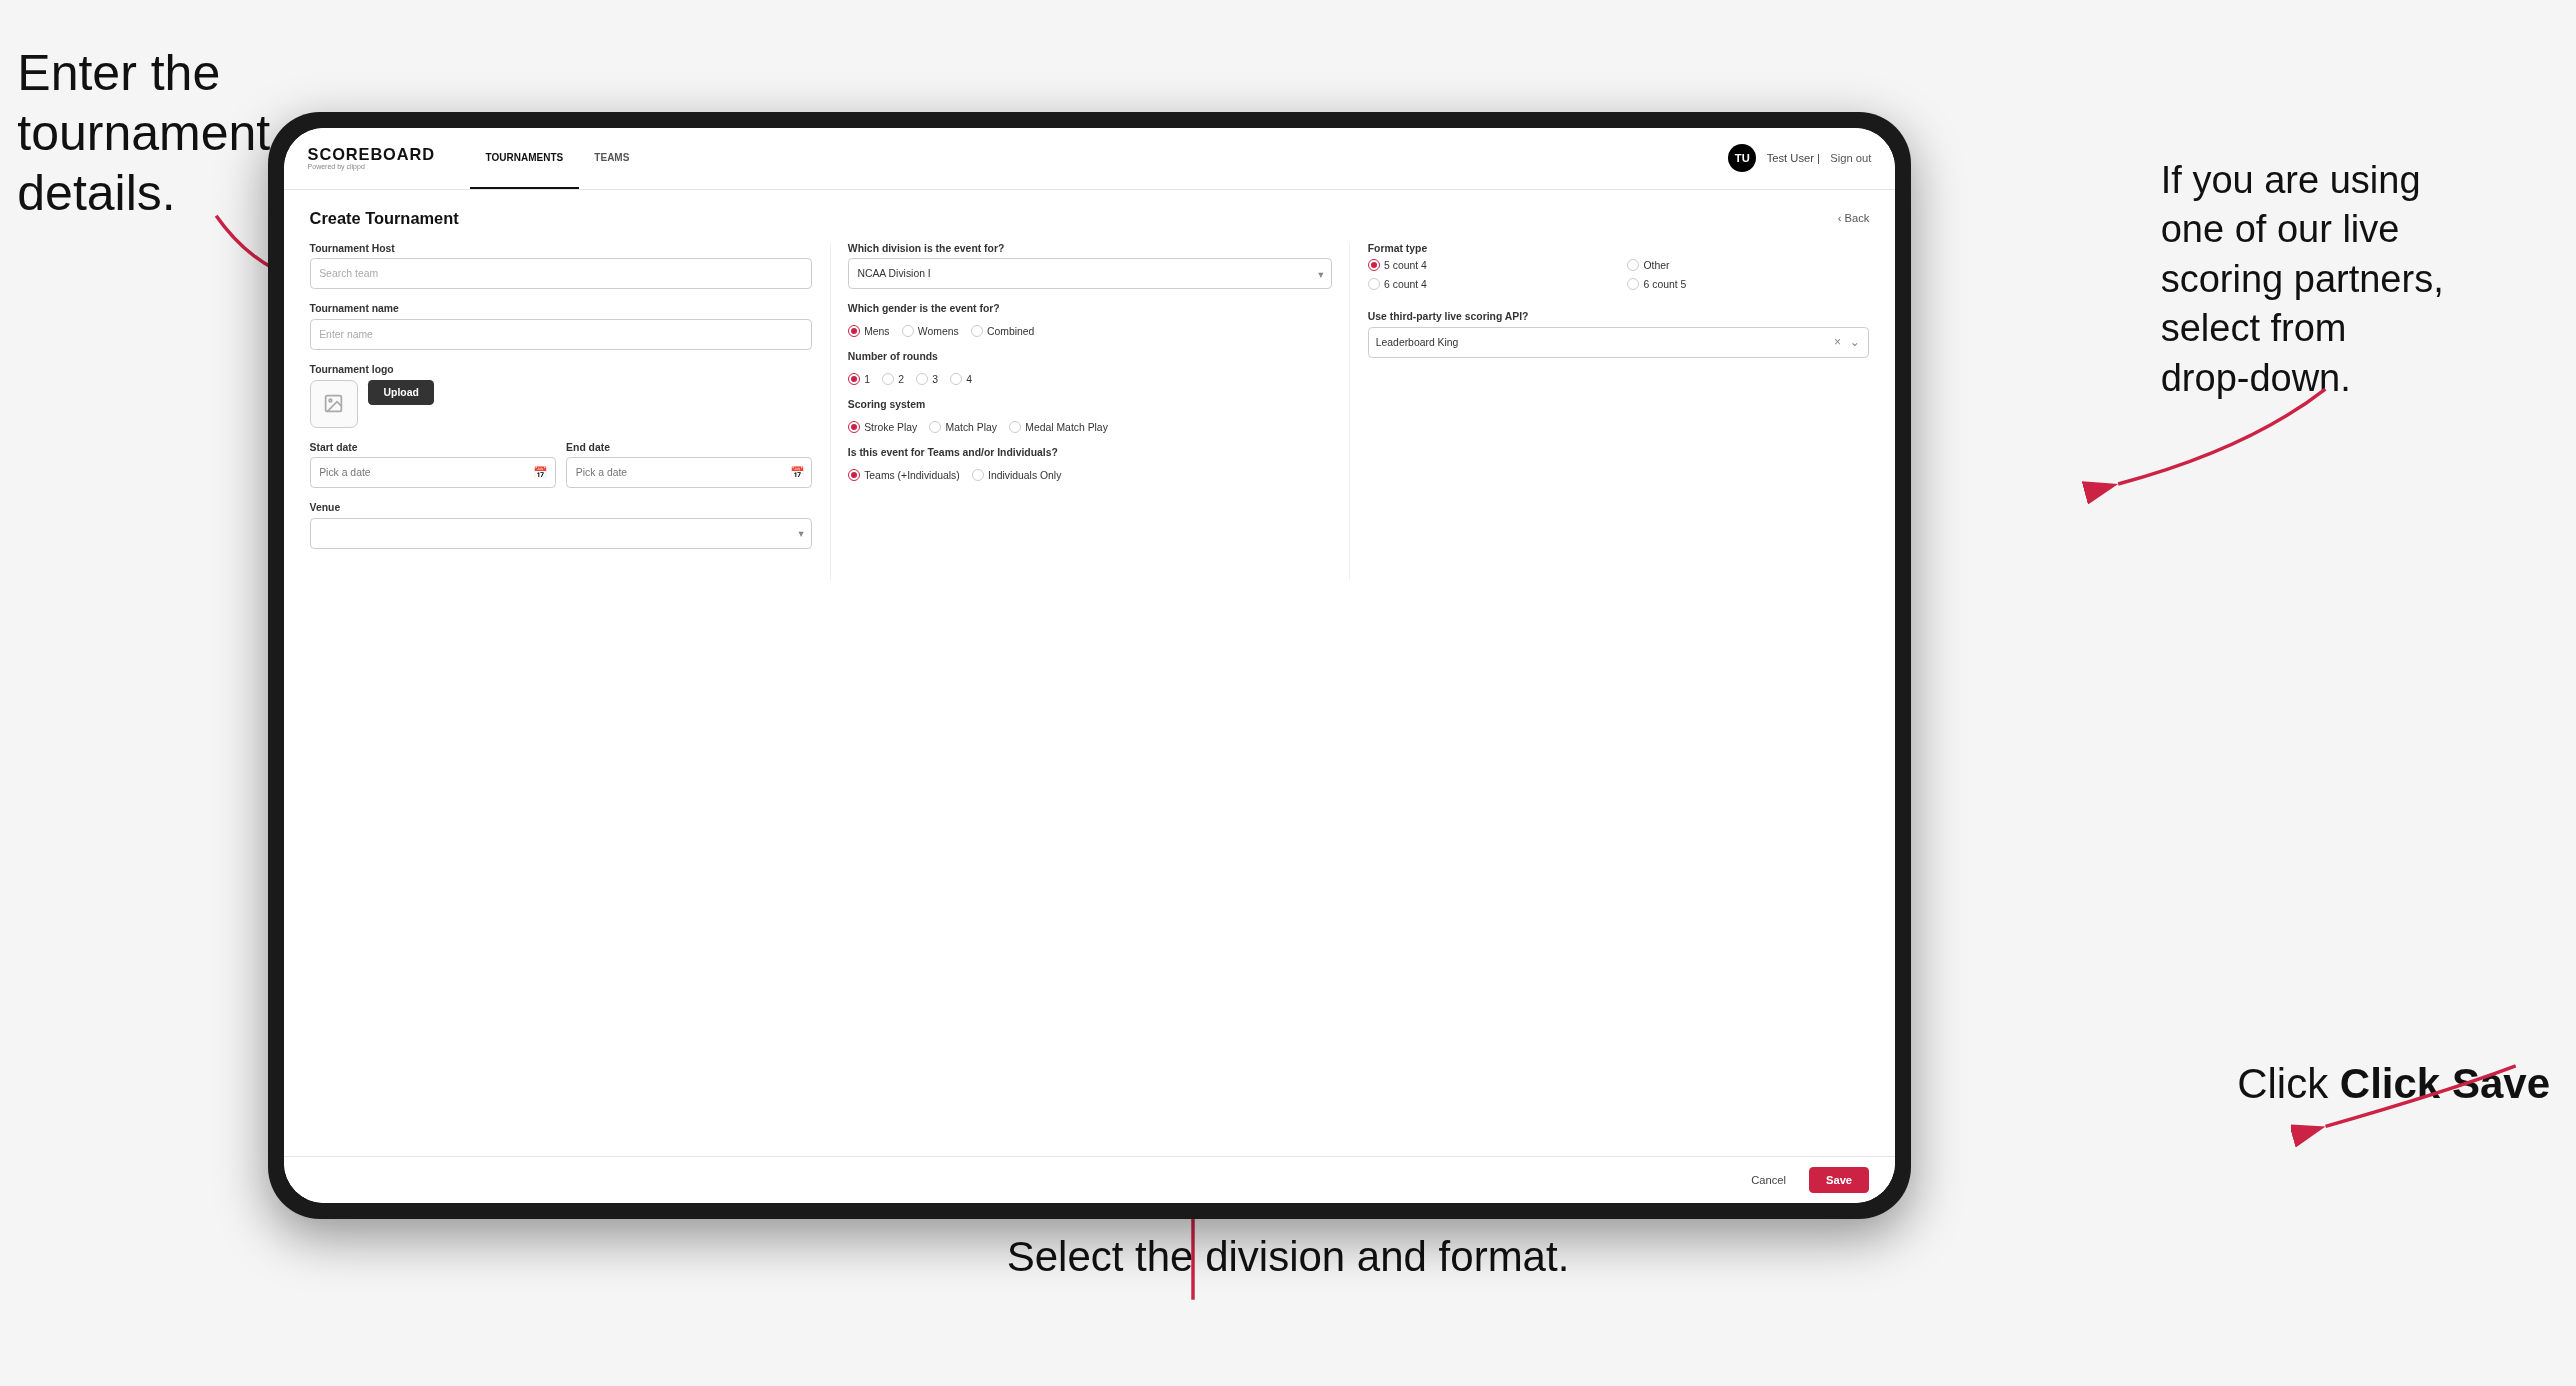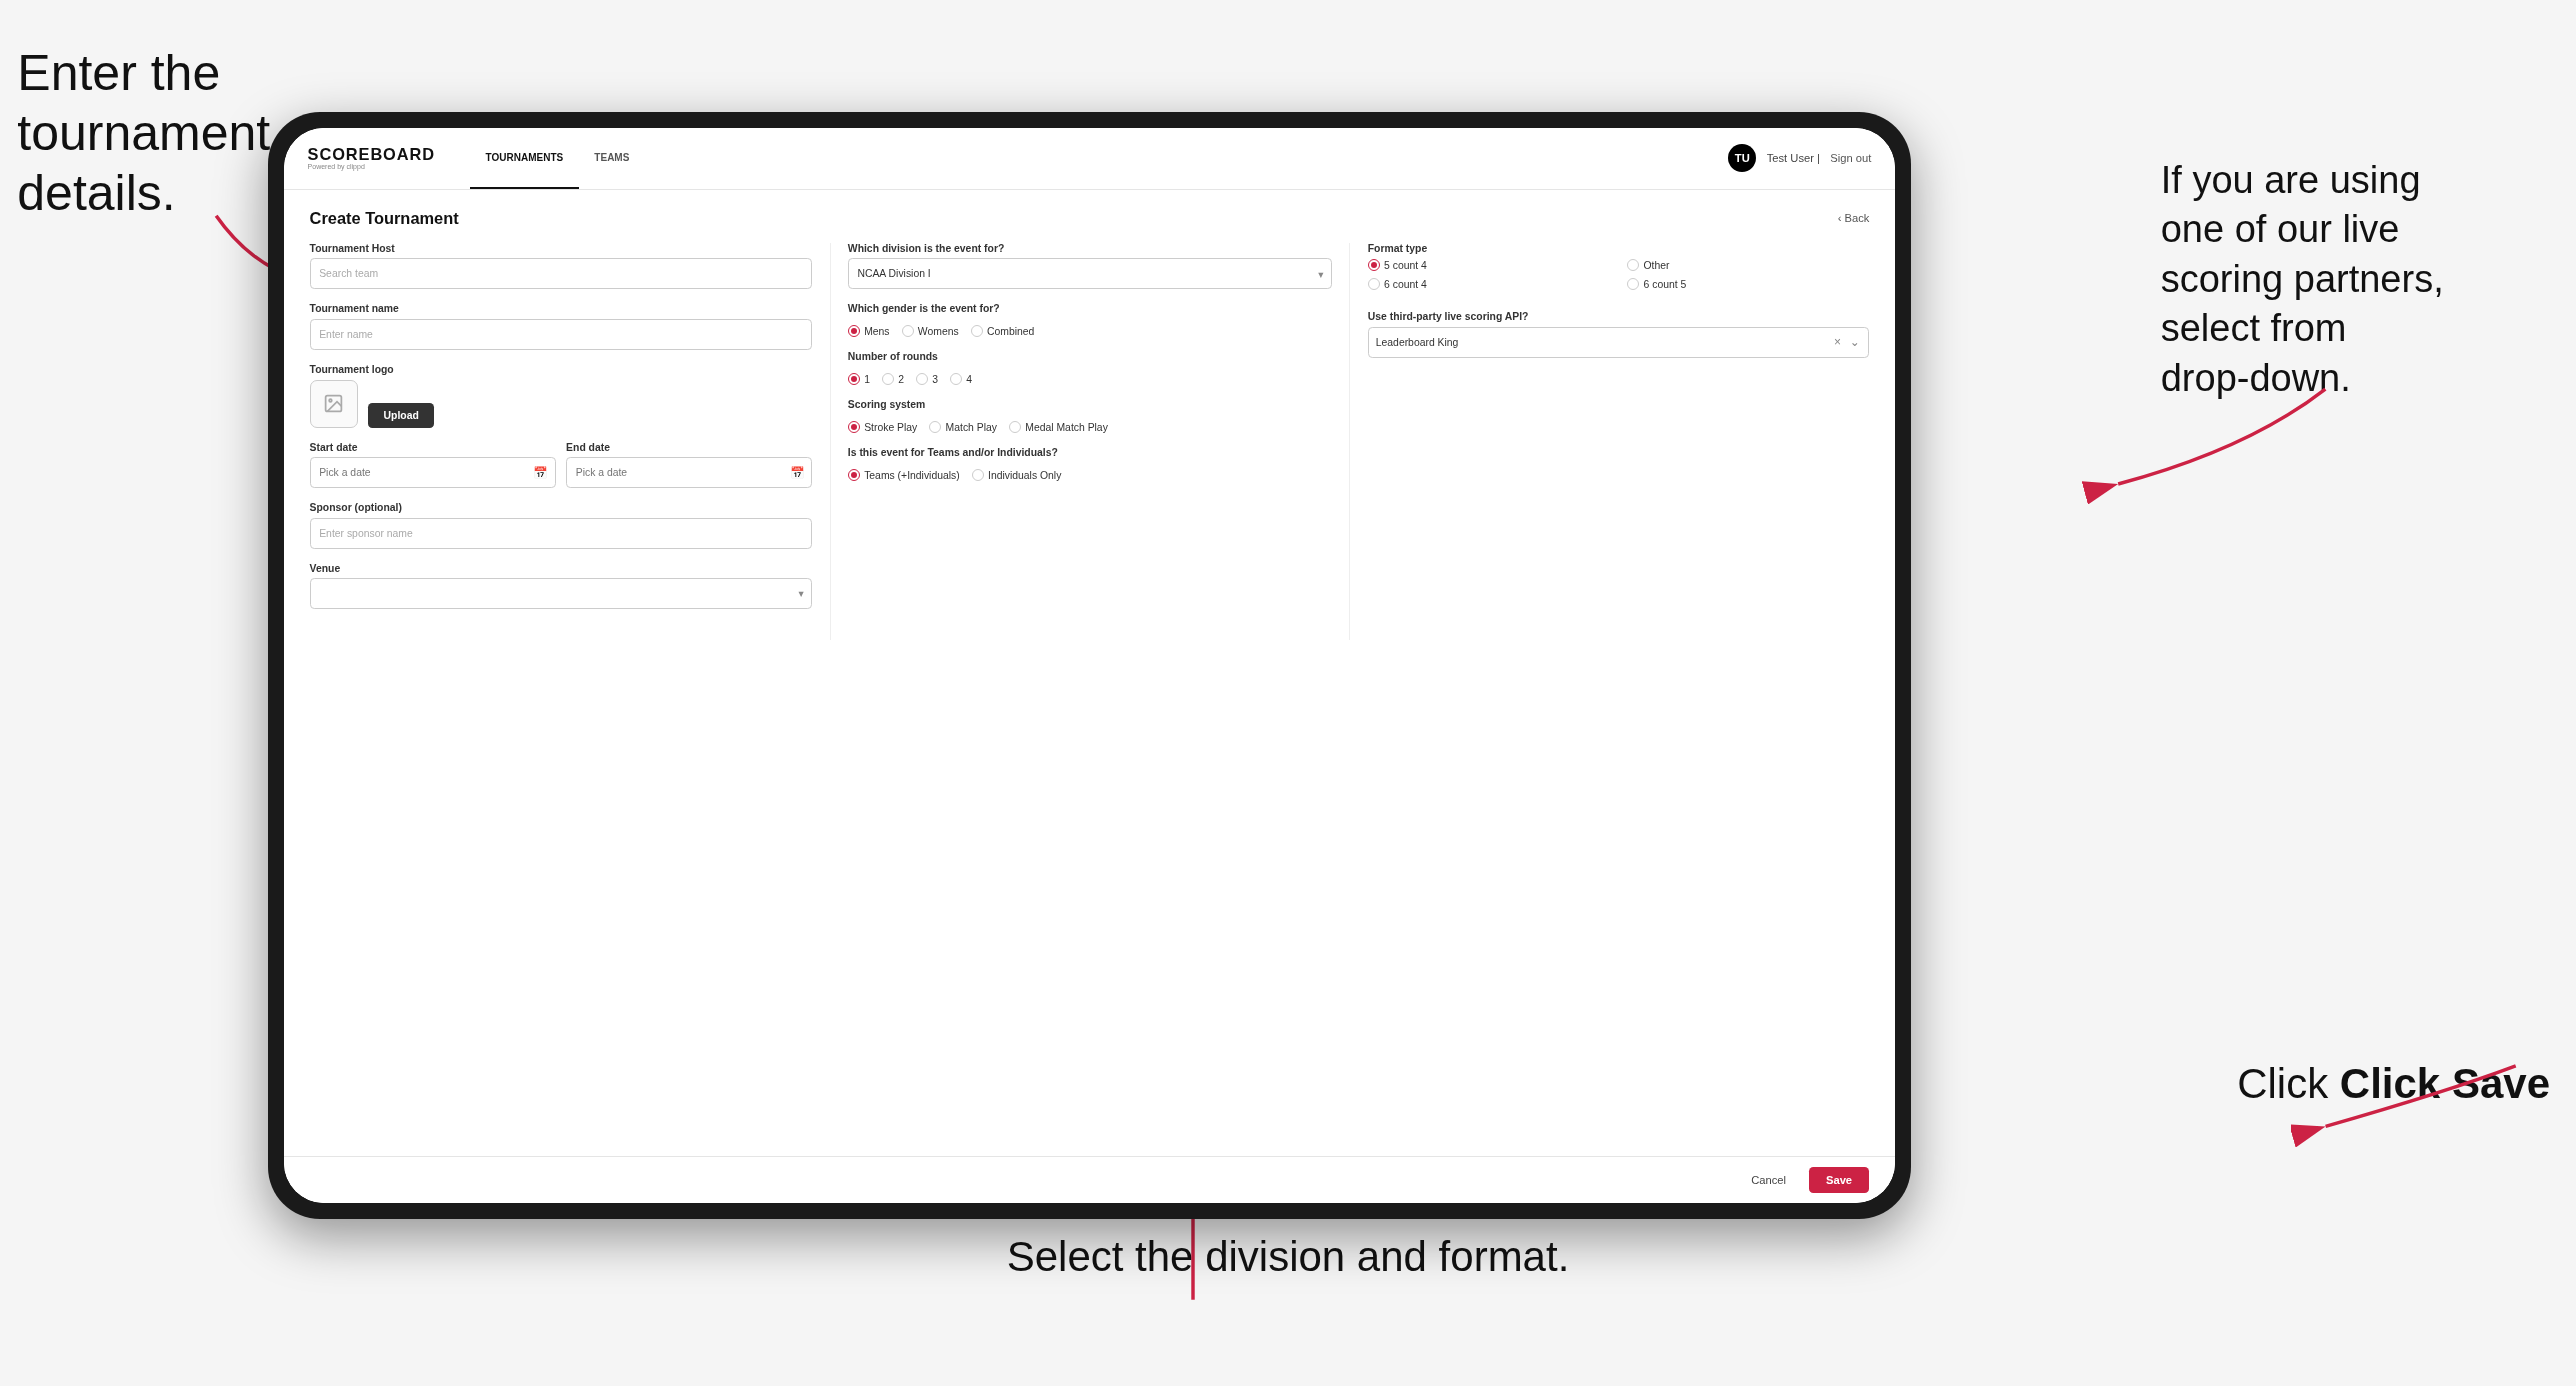--- a/index.html
+++ b/index.html
@@ -228,21 +228,21 @@
       color: #333;
       background: #fff;
       outline: none;
       appearance: none;
       cursor: pointer;
     }
 
     
     .logo-upload-area {
       display: flex;
-      align-items: flex-end;
+      align-items: flex-start;
       gap: 10.4px;
       margin-top: 5.2px;
     }
     .logo-placeholder {
       width: 48px;
       height: 48px;
       border: 0.9px solid #ccc;
       border-radius: 7px;
       display: flex;
       align-items: center;
@@ -546,24 +546,20 @@
               </div>
               <div class="date-field">
                 <label class="field-label">End date</label>
                 <div class="date-input-wrap">
                   <input type="text" placeholder="Pick a date" style="">
                   <span class="date-icon">📅</span>
                 </div>
               </div>
             </div>
 
-            <div class="field-group">
-              <label class="field-label">Sponsor (optional)</label>
-              <input class="field-input" type="text" placeholder="Enter sponsor name" style="">
-            </div>
 
             <div class="field-group">
               <label class="field-label">Venue</label>
               <div class="select-wrap">
                 <select class="field-select">
                   <option value="Search golf club"></option>
                 </select>
                 <span class="chevron">▾</span>
               </div>
             </div>

